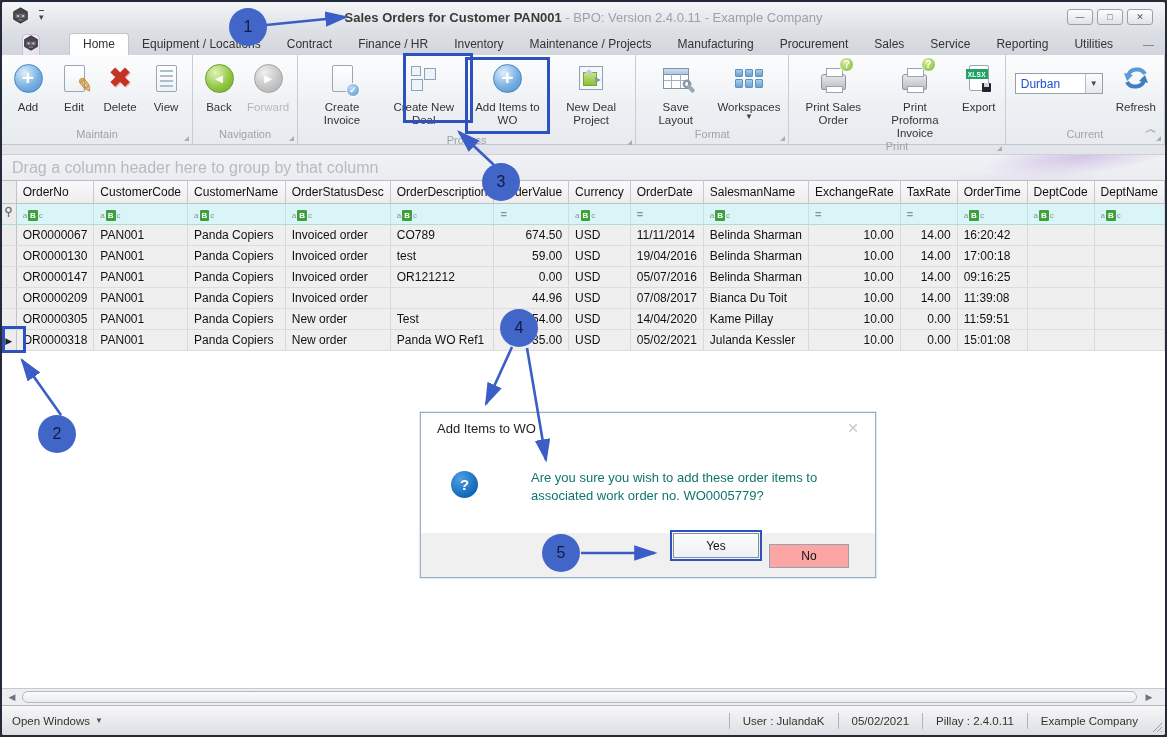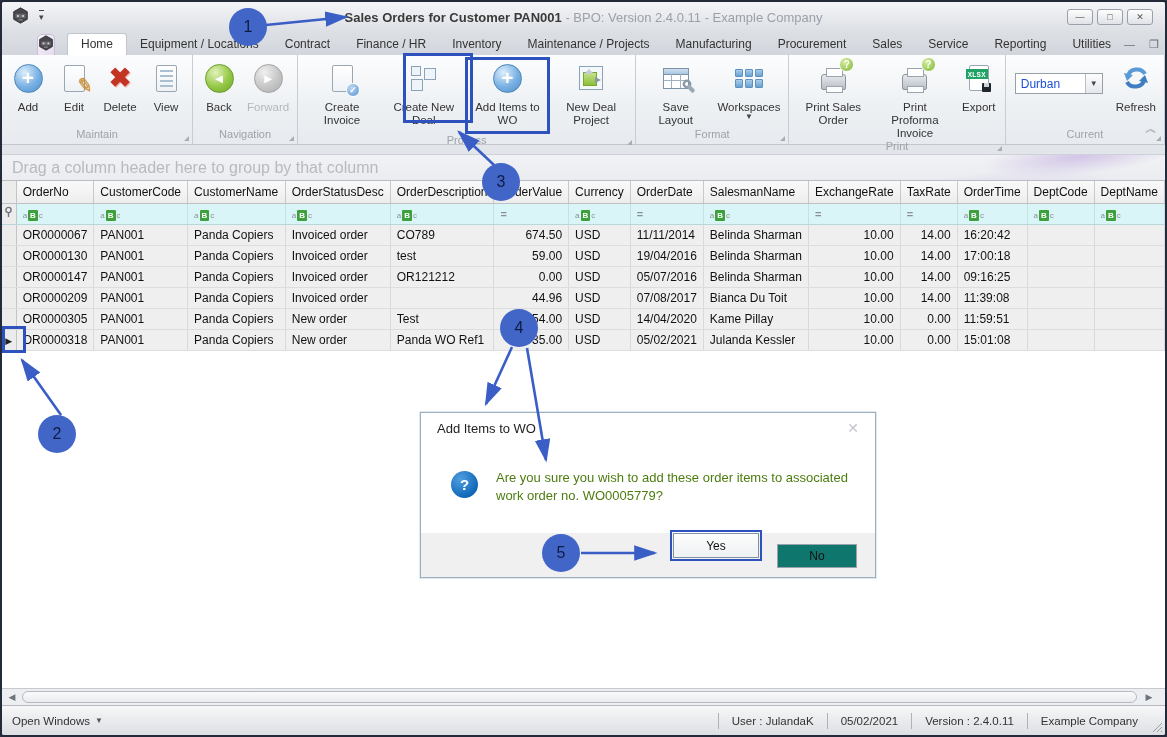--- a/index.html
+++ b/index.html
@@ -16,22 +16,22 @@
   .qat-caret::before { content:"▾"; border-top:1px solid #444; padding-top:1px; }
   .titletext { position:absolute; left:0; right:0; text-align:center; font-size:13px; }
   .titletext b { color:#3a3a3a; }
   .titletext span.sub { color:#9ba1ab; font-weight:normal; }
   .winbtns { margin-left:auto; display:flex; gap:4px; padding-right:12px; z-index:2; }
   .winbtn { width:26px; height:16px; border:1px solid #9aa0aa; border-radius:3px;
             background:linear-gradient(#fdfdfd,#dfe2e7); font-size:9px; color:#555;
             display:flex; align-items:center; justify-content:center; cursor:default; }
 
   
-  .tabrow { height:23px; display:flex; align-items:flex-end; padding-left:35px;
-            background:linear-gradient(#dcdfe4,#d2d6dc); position:relative; flex:0 0 auto; }
+  .tabrow { height:23px; display:flex; align-items:flex-end; padding-left:20px;
+            background:linear-gradient(#dcdfe4,#d2d6dc); position:relative; flex:0 0 auto;gap:17px; }
   .appbtn { width:86px; height:21px; border-radius:5px 5px 0 0; margin-right:12px;
             background:linear-gradient(135deg,#f8f4fb,#e4daef);
             border:1px solid #c9bede; border-bottom:none;
             display:flex; align-items:center; justify-content:center; }
   .tab { padding:3px 13px 4px; font-size:12px; color:#333; white-space:nowrap; cursor:default; }
   .tab.active { background:#fff; border:1px solid #c2c6cc; border-bottom:none;
                 border-radius:3px 3px 0 0; }
   .mdibtns { margin-left:auto; display:flex; gap:14px; padding:0 14px 4px 0;
              color:#6a6f78; font-size:11px; }
 
@@ -188,28 +188,28 @@
             background:#fff; border:1px solid #9cb0c4; z-index:50;
             box-shadow:0 0 0 1px rgba(70,100,150,.15); }
   .dlg-title { height:30px; display:flex; align-items:center; padding:0 16px; }
   .dlg-title .t { font-size:13px; color:#222; flex:1; }
   .dlg-close { color:#c3c7cc; font-size:14px; cursor:default; }
   .dlg-body { display:flex; padding:26px 16px 0 30px; gap:18px; }
   .qcirc { width:27px; height:27px; border-radius:50%; flex:0 0 auto;
            background:radial-gradient(circle at 35% 30%,#4f9fe0,#1268b8 70%);
            color:#fff; font-size:15px; font-weight:bold; display:flex; align-items:center;
            justify-content:center; margin-top:2px; }
-  .dlg-msg { font-size:13px; color:#4d7c0f; line-height:18px; width:368px; }
+  .dlg-msg { font-size:13px; color:#0f766e; line-height:18px; width:368px;margin-left:35px; }
   .dlg-btnbar { position:absolute; left:0; right:0; bottom:0; height:44px; background:#f0f0f0; }
   .dlg-btn { position:absolute; font-size:12px; color:#111; display:flex; align-items:center;
              justify-content:center; cursor:default; }
   .btn-yes { left:252px; top:0; width:86px; height:25px;
              background:linear-gradient(#fdfdfd,#eef0f2); border:1px solid #7e93a5;
              outline:2px solid #2d52bd; outline-offset:1px; }
-  .btn-no  { left:356px; top:11px; width:80px; height:24px; background:#0f766e;
+  .btn-no  { left:348px; top:11px; width:80px; height:24px; background:#fca5a5;
              border:1px solid #9aa2ab; }
 
   
   .overlay { position:absolute; inset:0; z-index:100; pointer-events:none; }
   .callout { position:absolute; width:38px; height:38px; border-radius:50%;
              background:#4265c8; color:#101c42; font-size:16px; display:flex;
              align-items:center; justify-content:center; z-index:101; }
   .annrect { position:absolute; border:3px solid #2d52bd; z-index:40; }
   .annrect.btn3 { left:403px; top:53px; width:70px; height:70px; z-index:5; }
   .annrect.row2 { left:2px; top:326px; width:24px; height:27px; }
@@ -655,21 +655,21 @@
     <div class="sleft">
       <span>Open Windows</span>
         <span class="caret">▼</span>
     </div>
     <div class="sright" id="status-segs">
         <div class="ssep"></div>
         <div class="sseg">User : JulandaK</div>
         <div class="ssep"></div>
         <div class="sseg">05/02/2021</div>
         <div class="ssep"></div>
-        <div class="sseg">Version : 2.4.0.11</div>
+        <div class="sseg">Pillay : 2.4.0.11</div>
         <div class="ssep"></div>
         <div class="sseg">Example Company</div>
       </div>
     <div class="grip"></div>
   </div>
 </div>
 
 <div class="dialog">
   <div class="dlg-title">
     <span class="t">Add Items to WO</span>

